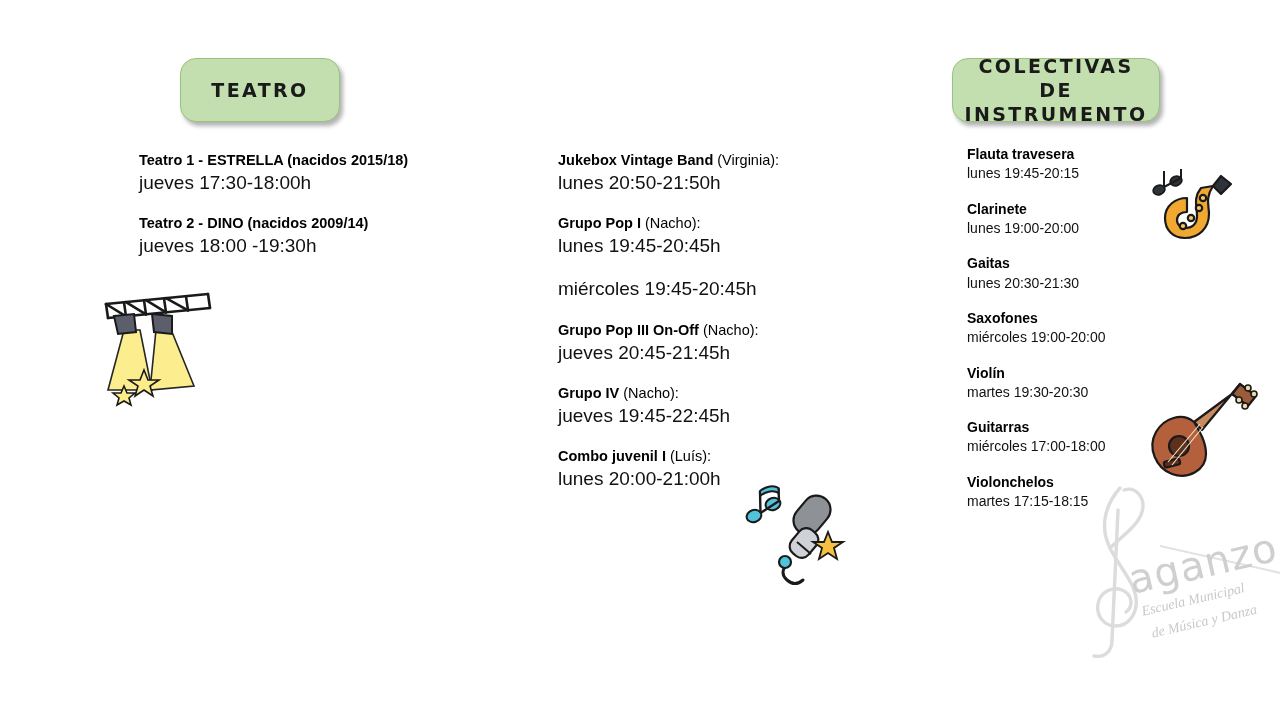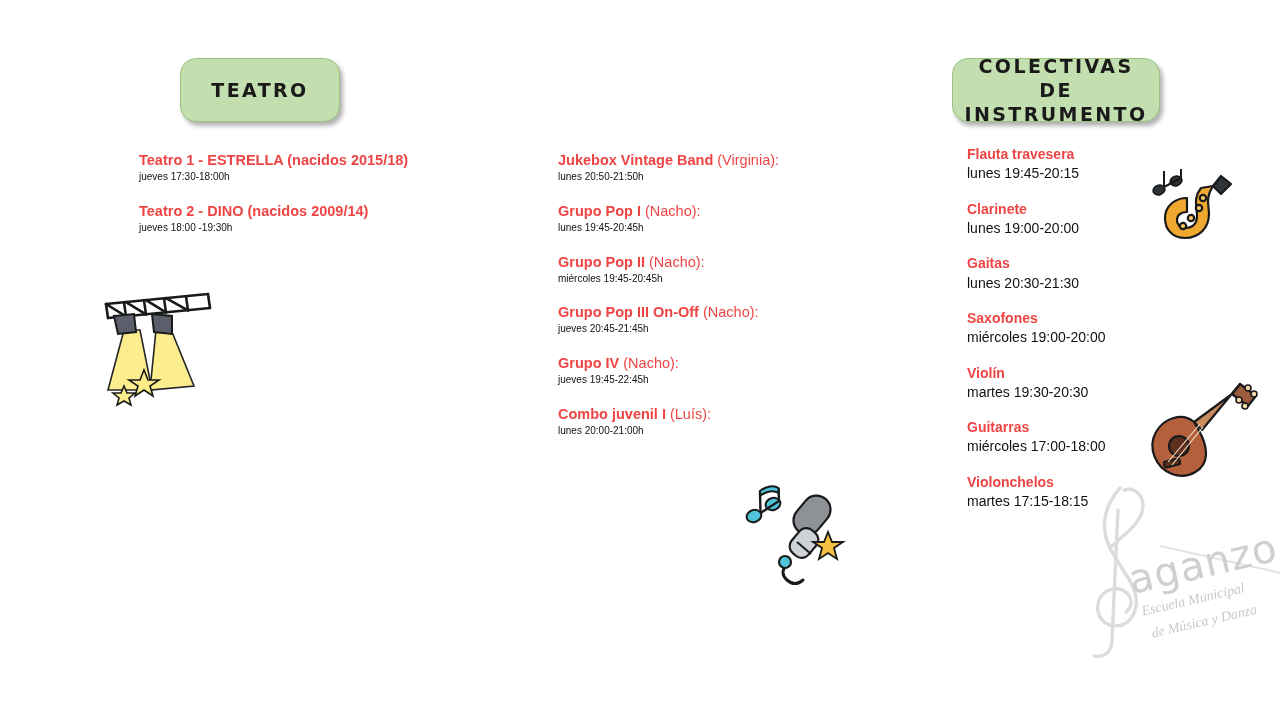--- a/index.html
+++ b/index.html
@@ -56,31 +56,31 @@
   }
   .entries-teatro   { left: 117px; top: 150px; width: 370px; }
   .entries-musica   { left: 536px; top: 150px; width: 340px; }
   .entries-colectivas { left: 945px; top: 145px; width: 260px; }
 
   .entry {
     margin-bottom: 17px;
   }
   .entry-title {
     font-size: 14.5px;
-    color: #ef4444;
+    color: #000000;
     line-height: 1.38;
   }
   .entry-title .strong {
     font-weight: 700;
   }
   .entry-title .light {
     font-weight: 400;
   }
   .entry-time {
-    font-size: 10px;
+    font-size: 19px;
     font-weight: 400;
     color: #111111;
     line-height: 1.38;
   }
 
   .entries-colectivas .entry { margin-bottom: 16px; }
   .entries-colectivas .entry-title { font-size: 14px; }
   .entries-colectivas .entry-time  { font-size: 14px; }
 
   
@@ -203,23 +203,20 @@
     </div>
 
     <div class="entry">
       <div class="entry-title">
         <span class="strong">Grupo Pop I</span><span class="light"> (Nacho):</span>
       </div>
       <div class="entry-time">lunes 19:45-20:45h</div>
     </div>
 
     <div class="entry">
-      <div class="entry-title">
-        <span class="strong">Grupo Pop II</span><span class="light"> (Nacho):</span>
-      </div>
       <div class="entry-time">miércoles 19:45-20:45h</div>
     </div>
 
     <div class="entry">
       <div class="entry-title">
         <span class="strong">Grupo Pop III On-Off</span><span class="light"> (Nacho):</span>
       </div>
       <div class="entry-time">jueves 20:45-21:45h</div>
     </div>
 

